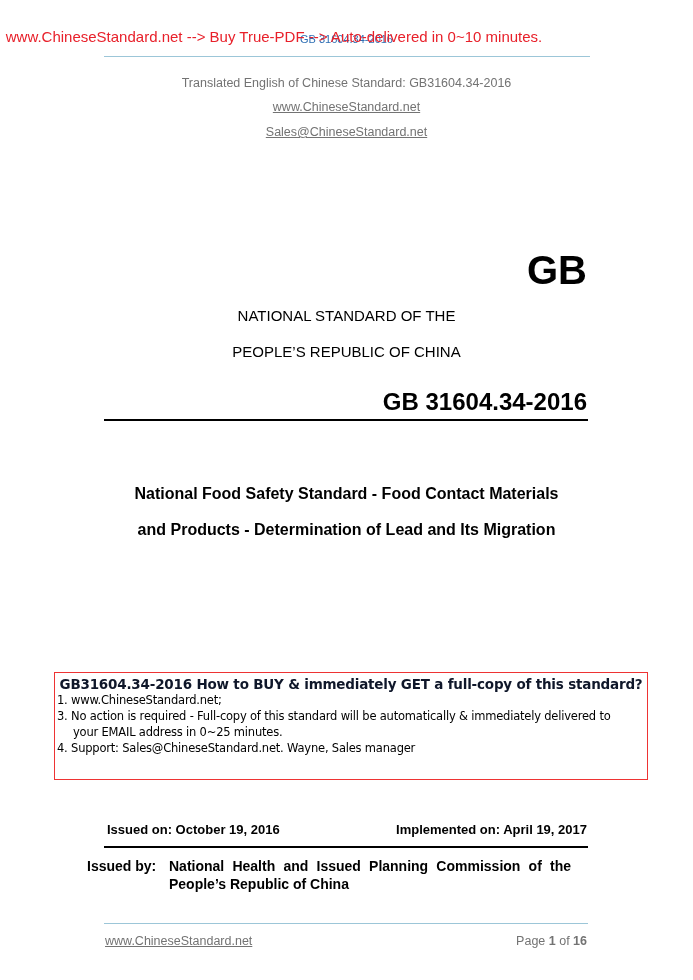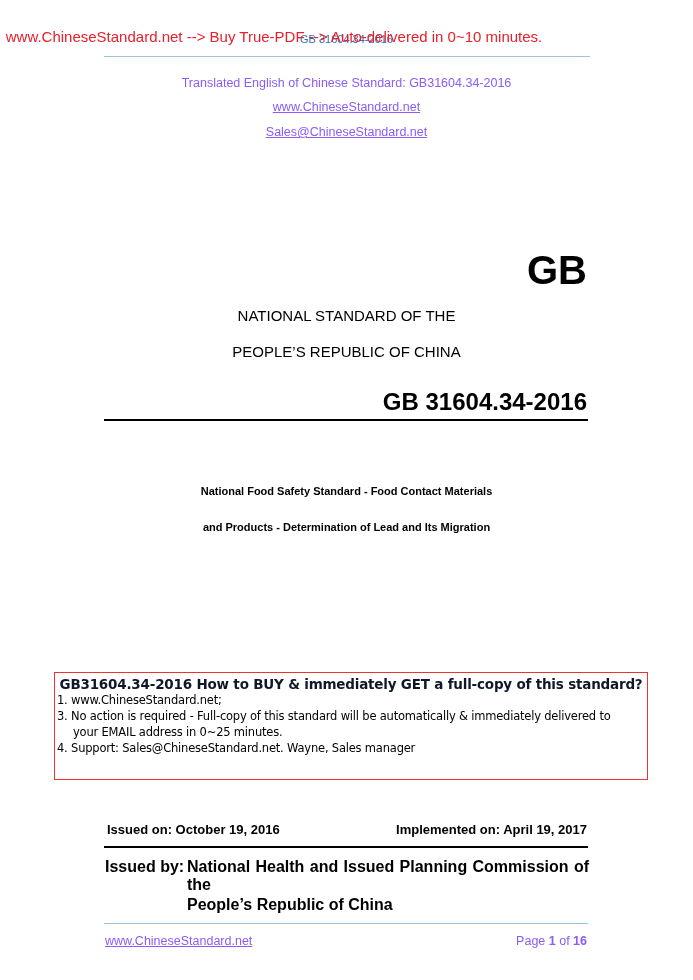--- a/index.html
+++ b/index.html
@@ -1,34 +1,34 @@
 <!DOCTYPE html>
 <html><head>
 <meta charset="utf-8">
 <style>
   html, body { margin:0; padding:0; background:#fff; }
   body { width:693px; height:980px; position:relative; overflow:hidden; font-family:"Liberation Sans", sans-serif; color:#000; }
   .abs { position:absolute; }
   .banner { top:28px; left:0; width:548px; text-align:center; color:#e8202a; font-size:15px; white-space:nowrap; z-index:2; }
   .hdr-code { top:33px; left:0; width:693px; text-align:center; color:#2e6fb4; font-size:11px; z-index:1; }
   .hdr-rule { top:56px; left:104px; width:486px; height:1px; background:#9cc6d8; }
-  .blue { color:#8b5cf6; }
+  .blue { color:#737373; }
   .center { left:0; width:693px; text-align:center; }
   .link { text-decoration:underline; }
   .gb { top:248px; right:106px; font-size:40px; font-weight:bold; }
   .natl { font-size:15px; }
   .stdno { top:388px; right:106px; font-size:24px; font-weight:bold; }
   .rule-dark { left:104px; width:484px; height:2px; background:#000; }
-  .title { font-size:11px; font-weight:bold; }
+  .title { font-size:16px; font-weight:bold; }
   .buybox { top:672px; left:54px; width:594px; height:108px; border:1.5px solid #e33; box-sizing:border-box; font-family:"DejaVu Sans", sans-serif; }
   .buybox .bt { color:#0f172a; font-weight:bold; font-size:13.5px; text-align:center; margin-top:3px; letter-spacing:-0.2px; }
   .buybox .li { font-size:11.5px; line-height:16px; padding-left:2px; letter-spacing:-0.2px; white-space:nowrap; }
   .buybox .cont { padding-left:18px; }
   .dates { top:822px; font-size:13px; font-weight:bold; }
-  .issuedby { top:858px; left:105px; width:484px; font-size:16px; font-weight:bold; }
+  .issuedby { top:858px; left:87px; width:484px; font-size:14px; font-weight:bold; }
   .footer-rule { top:923px; left:104px; width:484px; height:1px; background:#9cc6d8; }
   .footer { top:934px; font-size:12.5px; }
 </style>
 </head>
 <body>
 
 <div class="abs hdr-code">GB 31604.34-2016</div>
 <div class="abs banner">www.ChineseStandard.net --&gt; Buy True-PDF --&gt; Auto-delivered in 0~10 minutes.</div>
 <div class="abs hdr-rule"></div>
 

